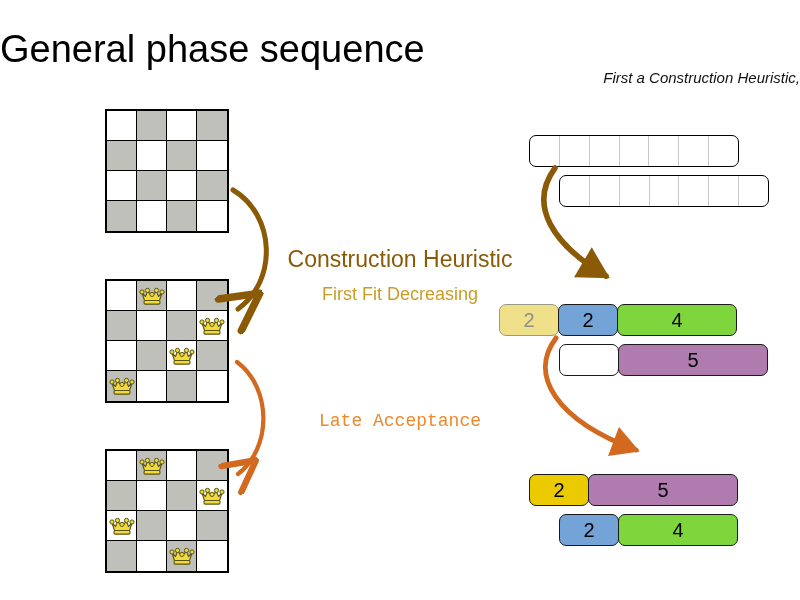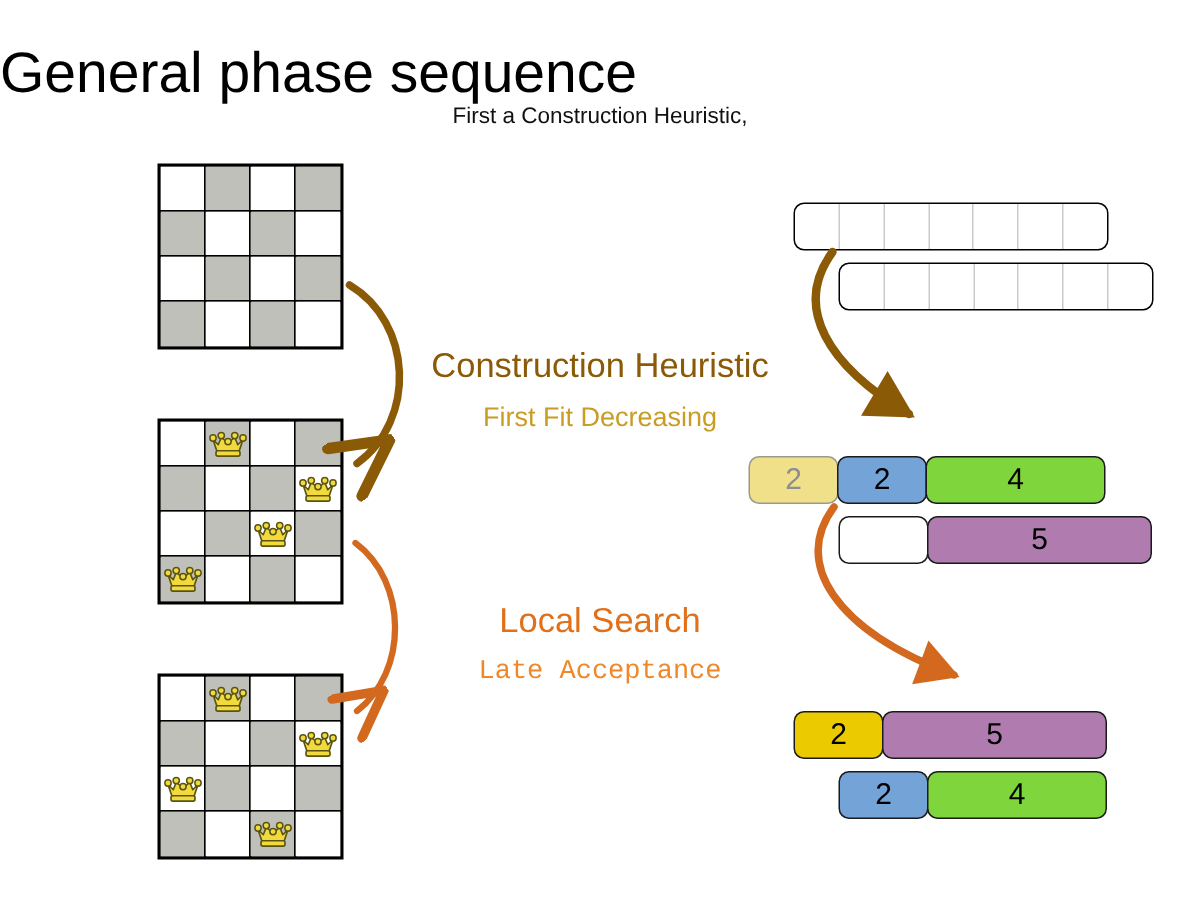--- a/index.html
+++ b/index.html
@@ -11,27 +11,27 @@
     position:relative;
   }
   #stage{position:absolute;left:0;top:0;width:800px;height:600px;}
 
   
   .title{
     position:absolute;left:0;top:28px;width:800px;
     font-size:38px;color:#000;font-weight:normal;letter-spacing:0px;
   }
   .subtitle{
-    position:absolute;left:0;top:68px;width:800px;text-align:center;
-    font-size:15px;color:#111;line-height:19px;
+    position:absolute;left:0;top:68px;width:800px;text-align:right;
+    font-size:15px;color:#111;line-height:19px;font-style:italic;
   }
 
   
   .phase{position:absolute;text-align:center;width:300px;}
-  .phase .ph-main{font-size:23px;line-height:27px;}
+  .phase .ph-main{font-size:23px;line-height:27px;margin-top:16px;}
   .phase .ph-sub{font-size:18px;line-height:20px;margin-top:11px;}
   #phase-ch{left:250px;top:230px;}
   #phase-ch .ph-main{color:#8a5a07;}
   #phase-ch .ph-sub{color:#c99c24;}
   #phase-ls{left:250px;top:400px;}
   #phase-ls .ph-main{color:#e0701a;}
   #phase-ls .ph-sub{color:#ef8828;font-family:Liberation Mono, monospace;}
 
   
   .board{position:absolute;width:120px;height:120px;
@@ -76,21 +76,20 @@
   <div class="title">General phase sequence</div>
   <div class="subtitle">
     <div>First a Construction Heuristic,</div>
   </div>
 
   <div class="phase" id="phase-ch">
     <div class="ph-main">Construction Heuristic</div>
     <div class="ph-sub">First Fit Decreasing</div>
   </div>
   <div class="phase" id="phase-ls">
-    <div class="ph-main">Local Search</div>
     <div class="ph-sub">Late Acceptance</div>
   </div>
 
   <div class="board" id="board1">
       <div class="cell light"></div>
       <div class="cell dark"></div>
       <div class="cell light"></div>
       <div class="cell dark"></div>
       <div class="cell dark"></div>
       <div class="cell light"></div>

